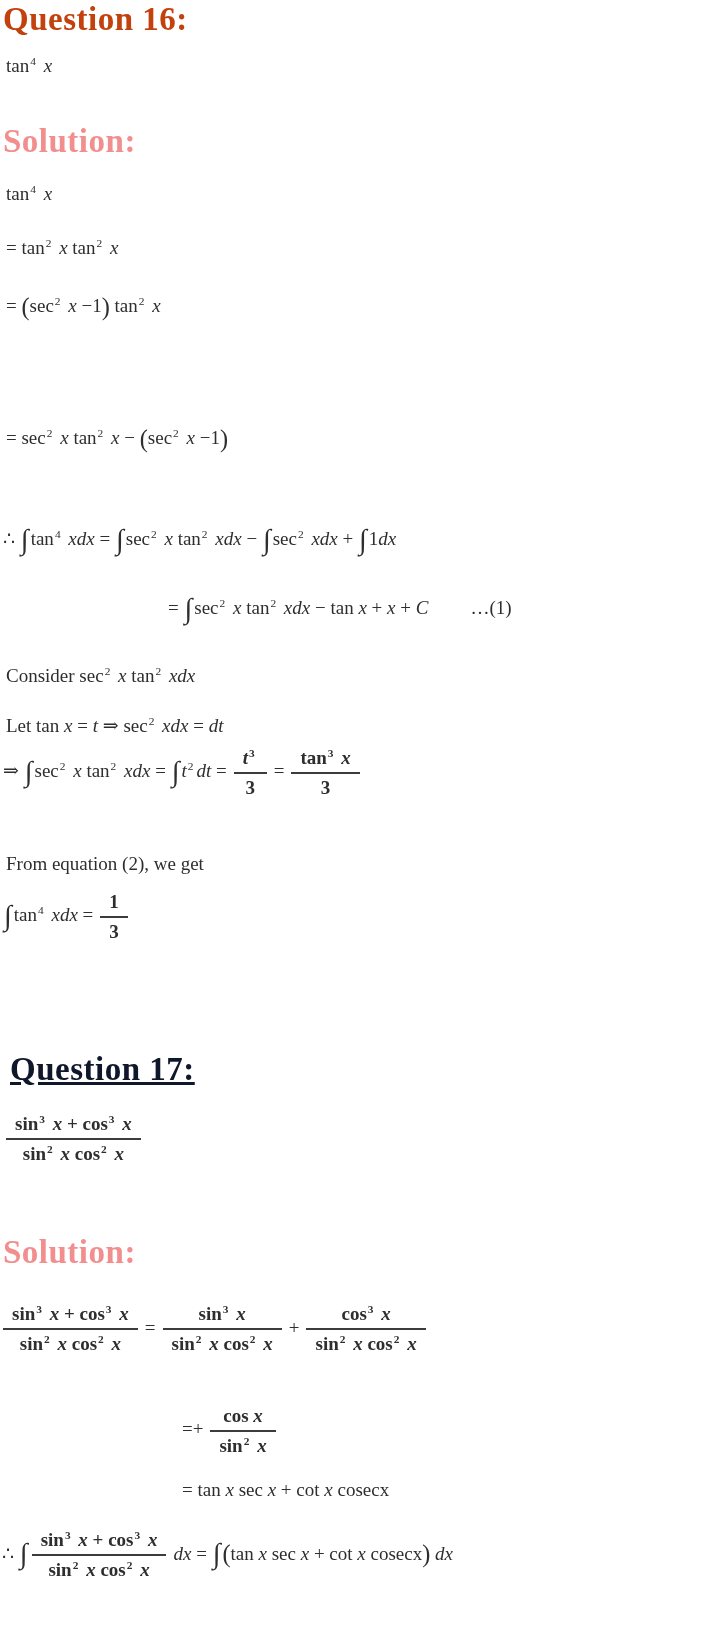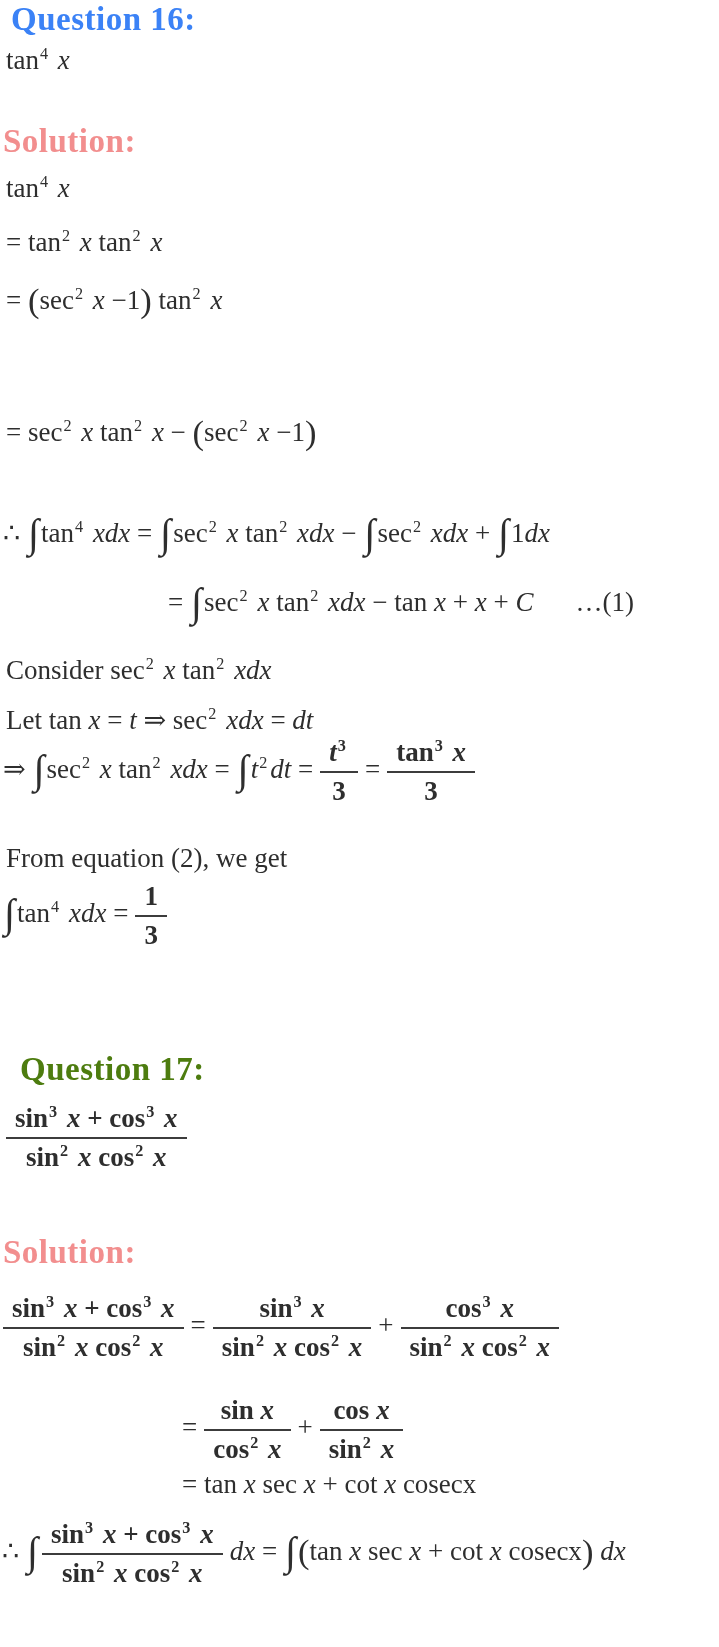--- a/index.html
+++ b/index.html
@@ -4,35 +4,35 @@
 <style>
   html,body{margin:0;padding:0;background:#ffffff;}
   .page{
     position:relative;width:719px;height:1647px;overflow:hidden;
     background:#ffffff;color:#2e2e2e;
     font-family:"Liberation Serif","DejaVu Serif",serif;
   }
   .hline{position:absolute;font-weight:bold;font-size:33px;line-height:1.1;letter-spacing:0.5px;white-space:nowrap;}
   .qhead{color:#51b0e0;}
   .shead{color:#f28e8e;}
-  .line{position:absolute;left:6px;font-size:27px;line-height:1.25;white-space:nowrap;}
+  .line{position:absolute;left:6px;font-size:19px;line-height:1.25;white-space:nowrap;margin-top:10px;}
   .line sup{font-size:0.6em;margin:0 3px 0 1px;}
   .int{font-size:1.5em;line-height:0;vertical-align:-0.12em;margin:0 2px 0 1px;}
   .par{font-size:1.28em;vertical-align:-0.09em;line-height:0;}
   .frac{display:inline-block;vertical-align:middle;text-align:center;margin:0 7px;line-height:1.15;font-weight:bold;}
   .frac .num{display:block;border-bottom:2px solid #3c3c3c;padding:1px 9px 3px;}
   .frac .den{display:block;padding:3px 9px 1px;}
   .tag{margin-left:42px;}
 </style>
 </head>
 <body>
 
 <div class="page" style="background: rgb(255, 255, 255); color: rgb(46, 46, 46);">
 
-  <div class="hline qhead" style="top: 1px; left: 3px; color: #3b82f6; margin-left: 8px;">Question 16:</div>
+  <div class="hline qhead" style="top: 1px; left: 3px; color: #c2410c;">Question 16:</div>
   <div class="line" style="top:44px">tan<sup>4</sup> <i>x</i></div>
 
   <div class="hline shead" style="top: 123px; left: 3px; color: rgb(242, 142, 142);">Solution:</div>
 
   <div class="line" style="top:172px">tan<sup>4</sup> <i>x</i></div>
   <div class="line" style="top:226px">= tan<sup>2</sup> <i>x</i> tan<sup>2</sup> <i>x</i></div>
   <div class="line" style="top:284px">= <span class="par">(</span>sec<sup>2</sup> <i>x</i> −1<span class="par">)</span> tan<sup>2</sup> <i>x</i></div>
   <div class="line" style="top:416px">= sec<sup>2</sup> <i>x</i> tan<sup>2</sup> <i>x</i> − <span class="par">(</span>sec<sup>2</sup> <i>x</i> −1<span class="par">)</span></div>
 
   <div class="line" style="top:517px;left:3px">∴ <span class="int">∫</span>tan<sup>4</sup> <i>xdx</i> = <span class="int">∫</span>sec<sup>2</sup> <i>x</i> tan<sup>2</sup> <i>xdx</i> − <span class="int">∫</span>sec<sup>2</sup> <i>xdx</i> + <span class="int">∫</span>1<i>dx</i></div>
@@ -47,34 +47,34 @@
   <div class="line" style="top:736px;left:3px">
     <span>⇒ <span class="int">∫</span>sec<sup>2</sup> <i>x</i> tan<sup>2</sup> <i>xdx</i> = <span class="int">∫</span><i>t</i><sup>2</sup><i>dt</i> =</span><span class="frac"><span class="num"><i>t</i><sup>3</sup></span><span class="den">3</span></span><span>=</span><span class="frac"><span class="num">tan<sup>3</sup> <i>x</i></span><span class="den">3</span></span>
   </div>
 
   <div class="line" style="top:842px">From equation (2), we get</div>
 
   <div class="line" style="top:880px;left:3px">
     <span><span class="int">∫</span>tan<sup>4</sup> <i>xdx</i> =</span><span class="frac"><span class="num">1</span><span class="den">3</span></span>
   </div>
 
-  <div class="hline qhead" style="top: 1051px; left: 20px; color: #4d7c0f;">Question 17:</div>
+  <div class="hline qhead" style="top: 1051px; left: 10px; color: #0f172a; text-decoration: underline;">Question 17:</div>
 
   <div class="line" style="top:1102px">
     <span class="frac" style="margin-left:0"><span class="num">sin<sup>3</sup> <i>x</i> + cos<sup>3</sup> <i>x</i></span><span class="den">sin<sup>2</sup> <i>x</i> cos<sup>2</sup> <i>x</i></span></span>
   </div>
 
   <div class="hline shead" style="top: 1234px; left: 3px; color: rgb(242, 142, 142);">Solution:</div>
 
   <div class="line" style="top:1292px;left:3px">
     <span class="frac" style="margin-left:0"><span class="num">sin<sup>3</sup> <i>x</i> + cos<sup>3</sup> <i>x</i></span><span class="den">sin<sup>2</sup> <i>x</i> cos<sup>2</sup> <i>x</i></span></span><span>=</span><span class="frac"><span class="num">sin<sup>3</sup> <i>x</i></span><span class="den">sin<sup>2</sup> <i>x</i> cos<sup>2</sup> <i>x</i></span></span><span>+</span><span class="frac"><span class="num">cos<sup>3</sup> <i>x</i></span><span class="den">sin<sup>2</sup> <i>x</i> cos<sup>2</sup> <i>x</i></span></span>
   </div>
 
   <div class="line" style="top:1394px;left:182px">
-    <span>=</span><span class="frac"><span class="num">sin <i>x</i></span><span class="den">cos<sup>2</sup> <i>x</i></span></span><span>+</span><span class="frac"><span class="num">cos <i>x</i></span><span class="den">sin<sup>2</sup> <i>x</i></span></span>
+    <span>=</span><span>+</span><span class="frac"><span class="num">cos <i>x</i></span><span class="den">sin<sup>2</sup> <i>x</i></span></span>
   </div>
 
   <div class="line" style="top:1468px;left:182px">= tan <i>x</i> sec <i>x</i> + cot <i>x</i> cosecx</div>
 
   <div class="line" style="top:1518px;left:2px">
     <span>∴ <span class="int">∫</span></span><span class="frac" style="margin-left:2px"><span class="num">sin<sup>3</sup> <i>x</i> + cos<sup>3</sup> <i>x</i></span><span class="den">sin<sup>2</sup> <i>x</i> cos<sup>2</sup> <i>x</i></span></span><span><i>dx</i> = <span class="int">∫</span><span class="par">(</span>tan <i>x</i> sec <i>x</i> + cot <i>x</i> cosecx<span class="par">)</span> <i>dx</i></span>
   </div>
 
 
 </div>

